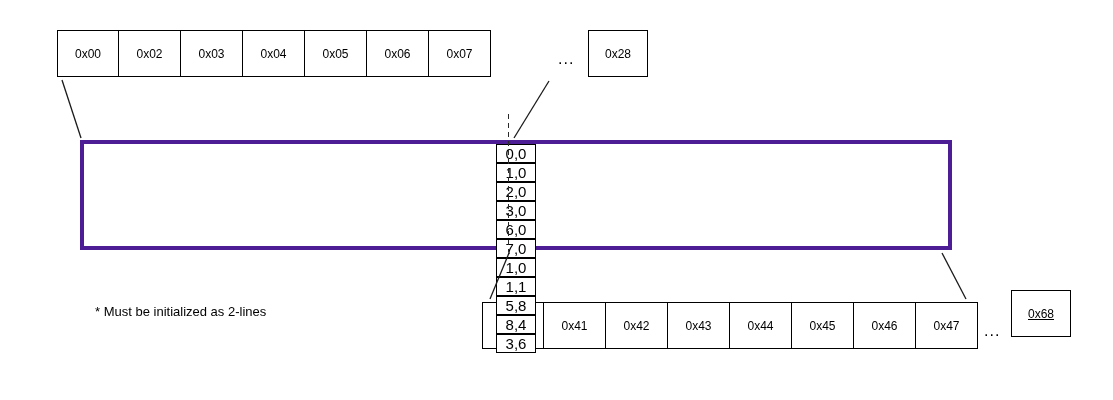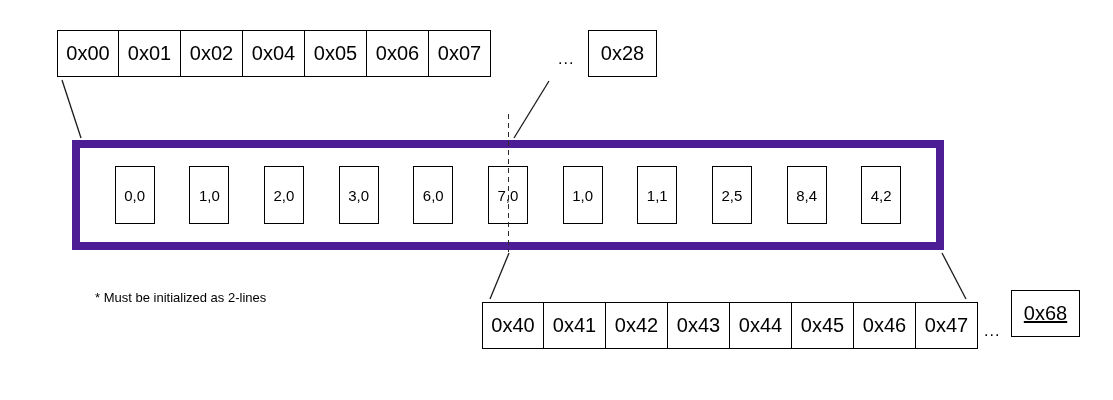--- a/index.html
+++ b/index.html
@@ -28,52 +28,53 @@
     display: flex;
   }
   .addr-cell {
     box-sizing: border-box;
     width: 62px;
     height: 47px;
     border: 1.5px solid #000000;
     display: flex;
     align-items: center;
     justify-content: center;
-    font-size: 20px;
+    font-size: 12px;
     background: #ffffff;
     text-align: right;
   }
   .addr-row .addr-cell + .addr-cell {
     border-left: none;
   }
   .addr-standalone {
     position: absolute;
-    width: 69px;
+    width: 60px;
   }
   .top-row { left: 57px; top: 30px; }
   .ellipsis {
     position: absolute;
     font-size: 16px;
     letter-spacing: 1px;
   }
   .top-ellipsis { left: 558px; top: 50px; }
   .top-last { left: 588px; top: 30px; }
   .ddram-box {
     position: absolute;
-    left: 72px;
+    left: 80px;
     top: 140px;
     width: 872px;
     height: 110px;
-    border: 8px solid #4c1d95;
+    border: 4px solid #4c1d95;
     box-sizing: border-box;
     display: flex;
     justify-content: space-evenly;
     align-items: center;
     background: #ffffff;
     z-index: 1;
+    flex-direction: column;
   }
   .ddram-cell {
     box-sizing: border-box;
     width: 40px;
     height: 58px;
     border: 1.3px solid #000000;
     display: flex;
     align-items: center;
     justify-content: center;
     font-size: 15px;
@@ -84,21 +85,21 @@
     left: 508px;
     top: 114px;
     width: 1px;
     height: 138px;
     background: repeating-linear-gradient(to bottom, #2a2a2a 0 5px, transparent 5px 9px);
     z-index: 3;
   }
   .note {
     position: absolute;
     left: 95px;
-    top: 290px;
+    top: 304px;
     font-size: 13px;
     white-space: nowrap;
   }
   .bottom-row { left: 482px; top: 302px; }
   .bottom-ellipsis { left: 984px; top: 322px; }
   .bottom-last { left: 1011px; top: 290px; text-decoration: underline; }
 </style>
 </head>
 <body>
 
@@ -106,42 +107,42 @@
 
   <svg class="connectors" width="1113" height="400">
     <line x1="62" y1="80" x2="81" y2="138" stroke="#1a1a1a" stroke-width="1.3"></line>
     <line x1="549" y1="81" x2="514" y2="138" stroke="#1a1a1a" stroke-width="1.3"></line>
     <line x1="509" y1="253" x2="490" y2="299" stroke="#1a1a1a" stroke-width="1.3"></line>
     <line x1="942" y1="253" x2="966" y2="299" stroke="#1a1a1a" stroke-width="1.3"></line>
   </svg>
 
   <div class="addr-row top-row">
     <div class="addr-cell">0x00</div>
-    <div class="addr-cell">0x01</div>
     <div class="addr-cell">0x02</div>
+    <div class="addr-cell">0x03</div>
     <div class="addr-cell">0x04</div>
     <div class="addr-cell">0x05</div>
     <div class="addr-cell">0x06</div>
     <div class="addr-cell">0x07</div>
   </div>
   <div class="ellipsis top-ellipsis">...</div>
   <div class="addr-cell addr-standalone top-last">0x28</div>
 
   <div class="ddram-box">
     <div class="ddram-cell">0,0</div>
     <div class="ddram-cell">1,0</div>
     <div class="ddram-cell">2,0</div>
     <div class="ddram-cell">3,0</div>
     <div class="ddram-cell">6,0</div>
     <div class="ddram-cell">7,0</div>
     <div class="ddram-cell">1,0</div>
     <div class="ddram-cell">1,1</div>
-    <div class="ddram-cell">2,5</div>
+    <div class="ddram-cell">5,8</div>
     <div class="ddram-cell">8,4</div>
-    <div class="ddram-cell">4,2</div>
+    <div class="ddram-cell">3,6</div>
   </div>
 
   <div class="dashed-divider"></div>
 
   <div class="note">* Must be initialized as 2-lines</div>
 
   <div class="addr-row bottom-row">
     <div class="addr-cell">0x40</div>
     <div class="addr-cell">0x41</div>
     <div class="addr-cell">0x42</div>

